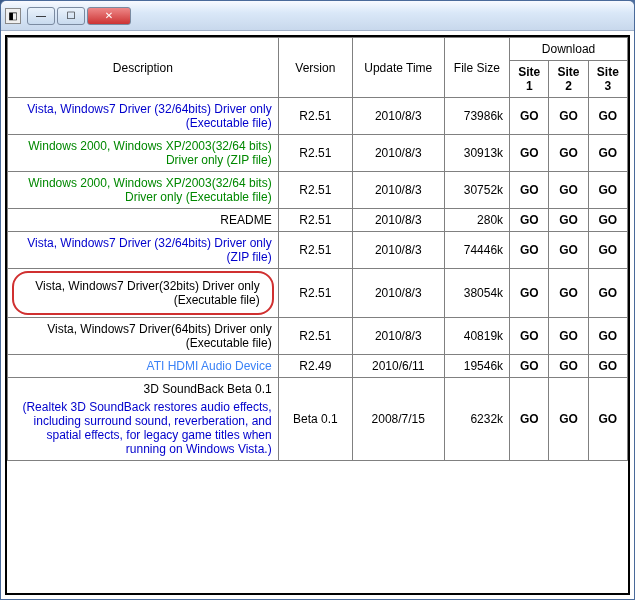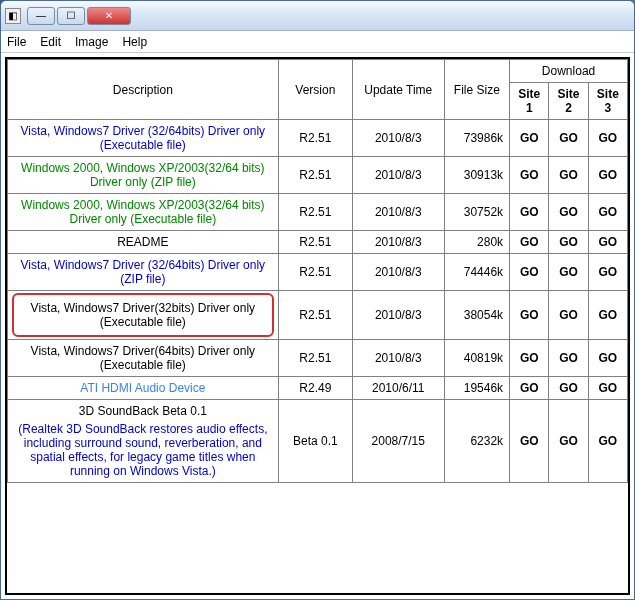--- a/index.html
+++ b/index.html
@@ -78,59 +78,53 @@
   border-collapse: collapse;
   font-size: 12px;
 }
 th, td {
   border: 1px solid #808080;
   padding: 4px 6px;
   text-align: center;
   vertical-align: middle;
 }
 th { font-weight: normal; background: #fff; }
-.desc-col { text-align: center; width: 248px; }
+.desc-col { text-align: right; width: 248px; }
 th.desc-col { text-align: center; margin-left: 23px; }
 .ver-col { width: 68px; }
 .upd-col { width: 84px; }
 .size-col { width: 60px; text-align: right; }
 th.size-col { text-align: center; }
 .go-col { width: 36px; font-weight: bold; }
 .link-blue { color: #0000cc; }
 .link-green { color: #008800; }
 .link-red { color: #3b82f6; }
 .link-black { color: #000; }
 .go-link { color: #000; font-weight: bold; cursor: pointer; }
 .highlight-box {
   border: 2px solid #d03030;
-  border-radius: 6px;
-  padding: 6px 4px;
+  border-radius: 16px;
+  padding: 6px 12px;
   margin: -2px -2px;
 }
 .subtext { color: #0000cc; margin-top: 4px; display: block; }
 </style>
 </head>
 <body>
 
 <div class="window">
   <div class="titlebar">
     <span class="app-icon">◧</span>
     <div class="win-controls">
       <div class="win-btn">—</div>
       <div class="win-btn">☐</div>
       <div class="win-btn close">✕</div>
     </div>
   </div>
 
-  <div class="menubar">
-    <span>File</span>
-    <span>Edit</span>
-    <span>Image</span>
-    <span>Help</span>
-  </div>
 
   <div class="content-wrap">
     <div class="outer-frame">
       <table>
         <thead>
           <tr>
             <th class="desc-col" rowspan="2">Description</th>
             <th class="ver-col" rowspan="2">Version</th>
             <th class="upd-col" rowspan="2">Update Time</th>
             <th class="size-col" rowspan="2">File Size</th>

